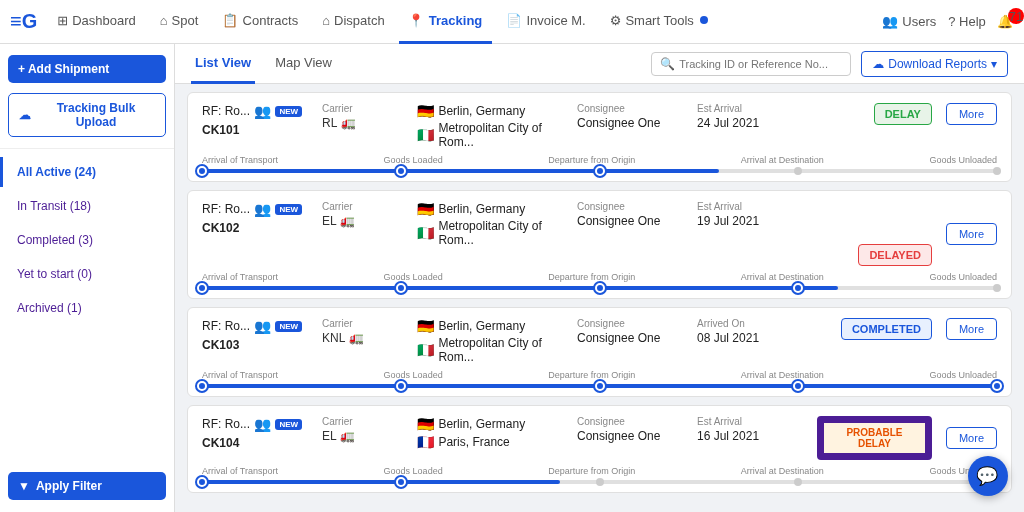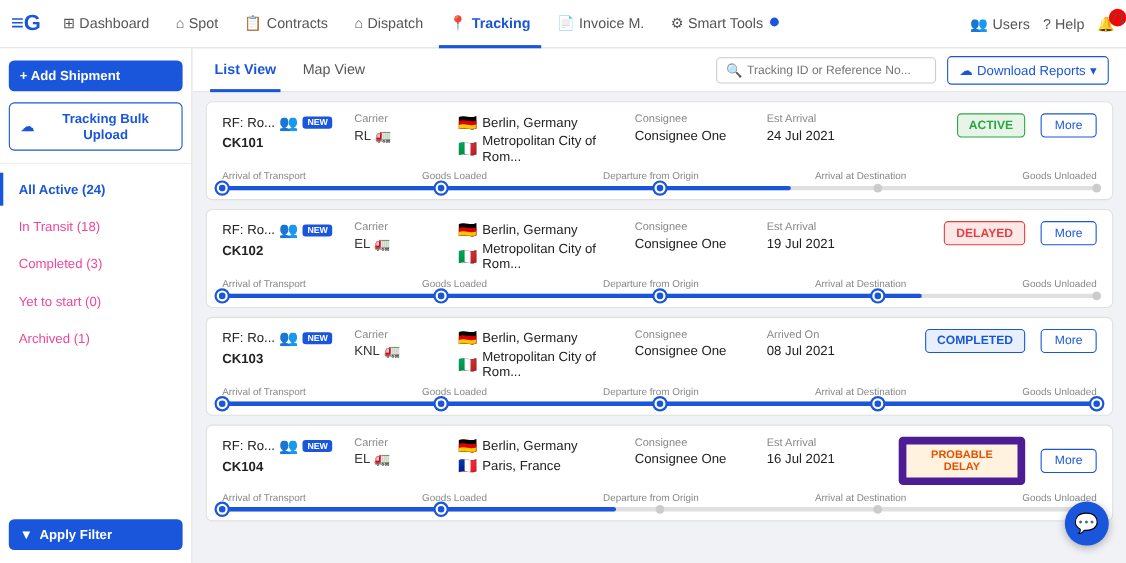--- a/index.html
+++ b/index.html
@@ -38,21 +38,21 @@
     .sidebar-btn {
       display: flex; align-items: center; gap: 6px;
       margin: 3px 8px; padding: 7px 10px; border-radius: 5px;
       cursor: pointer; font-size: 12px; font-weight: bold;
       border: none;
     }
     .sidebar-btn.primary { background: #1a56db; color: #fff; }
     .sidebar-btn.secondary { background: #fff; color: #1a56db; border: 1px solid #1a56db; }
     .sidebar-divider { border: none; border-top: 1px solid #eee; margin: 4px 0; }
     .sidebar-item {
-      padding: 8px 14px; cursor: pointer; font-size: 12px; color: #ec4899;
+      padding: 8px 14px; cursor: pointer; font-size: 12px; color: #4c1d95;
       border-left: 3px solid transparent;
     }
     .sidebar-item.active { color: #1a56db; font-weight: bold; border-left: 3px solid #1a56db; }
     .sidebar-filter {
       margin: 4px 8px; padding: 7px 10px; background: #1a56db; color: #fff;
       border-radius: 5px; cursor: pointer; font-size: 12px; font-weight: bold;
       display: flex; align-items: center; gap: 6px; border: none; margin-top: auto;
     }
 
     
@@ -109,21 +109,21 @@
       background: #1a56db; color: white; font-size: 8px; padding: 1px 4px;
       border-radius: 3px; font-weight: bold;
     }
     .user-icon { font-size: 14px; color: #888; }
 
     .status-badge {
       border-radius: 4px; padding: 4px 10px; font-size: 11px; font-weight: bold;
       display: inline-block; text-align: center;
     }
     .status-active { background: #e8f4e8; color: #28a745; border: 1px solid #28a745; }
-    .status-delayed { background: #fde8e8; color: #e53e3e; border: 1px solid #e53e3e; }
+    .status-delayed { background: #fde8e8; color: #e53e3e; border: 1px solid #e53e3e; margin-top: 43px; }
     .status-completed { background: #e8f0fe; color: #1a56db; border: 1px solid #1a56db; }
     .status-probable { background: #fff3e0; color: #e65100; border: 7px solid #4c1d95; font-size: 10px; }
 
     .more-btn {
       border: 1px solid #1a56db; color: #1a56db; background: #fff;
       border-radius: 4px; padding: 4px 12px; font-size: 11px; cursor: pointer;
       margin-left: 8px;
     }
 
     
@@ -279,21 +279,21 @@
       </div>
       <div class="card-section consignee">
         <span class="field-label">Consignee</span>
         <span class="field-value-sm">Consignee One</span>
       </div>
       <div class="card-section arrival">
         <span class="field-label">Est Arrival</span>
         <span class="field-value-sm">24 Jul 2021</span>
       </div>
       <div class="card-section status" style="display:flex;flex-direction:row;align-items:center;justify-content:flex-end;gap:6px;min-width:180px;">
-        <span class="status-badge status-active">ACTIVE</span>
+        <span class="status-badge status-active">DELAY</span>
         <button class="more-btn">More</button>
       </div>
     </div>
     <div class="progress-bar-section">
       <div class="progress-labels">
         <span>Arrival of Transport</span>
         <span>Goods Loaded</span>
         <span>Departure from Origin</span>
         <span>Arrival at Destination</span>
         <span>Goods Unloaded</span>

